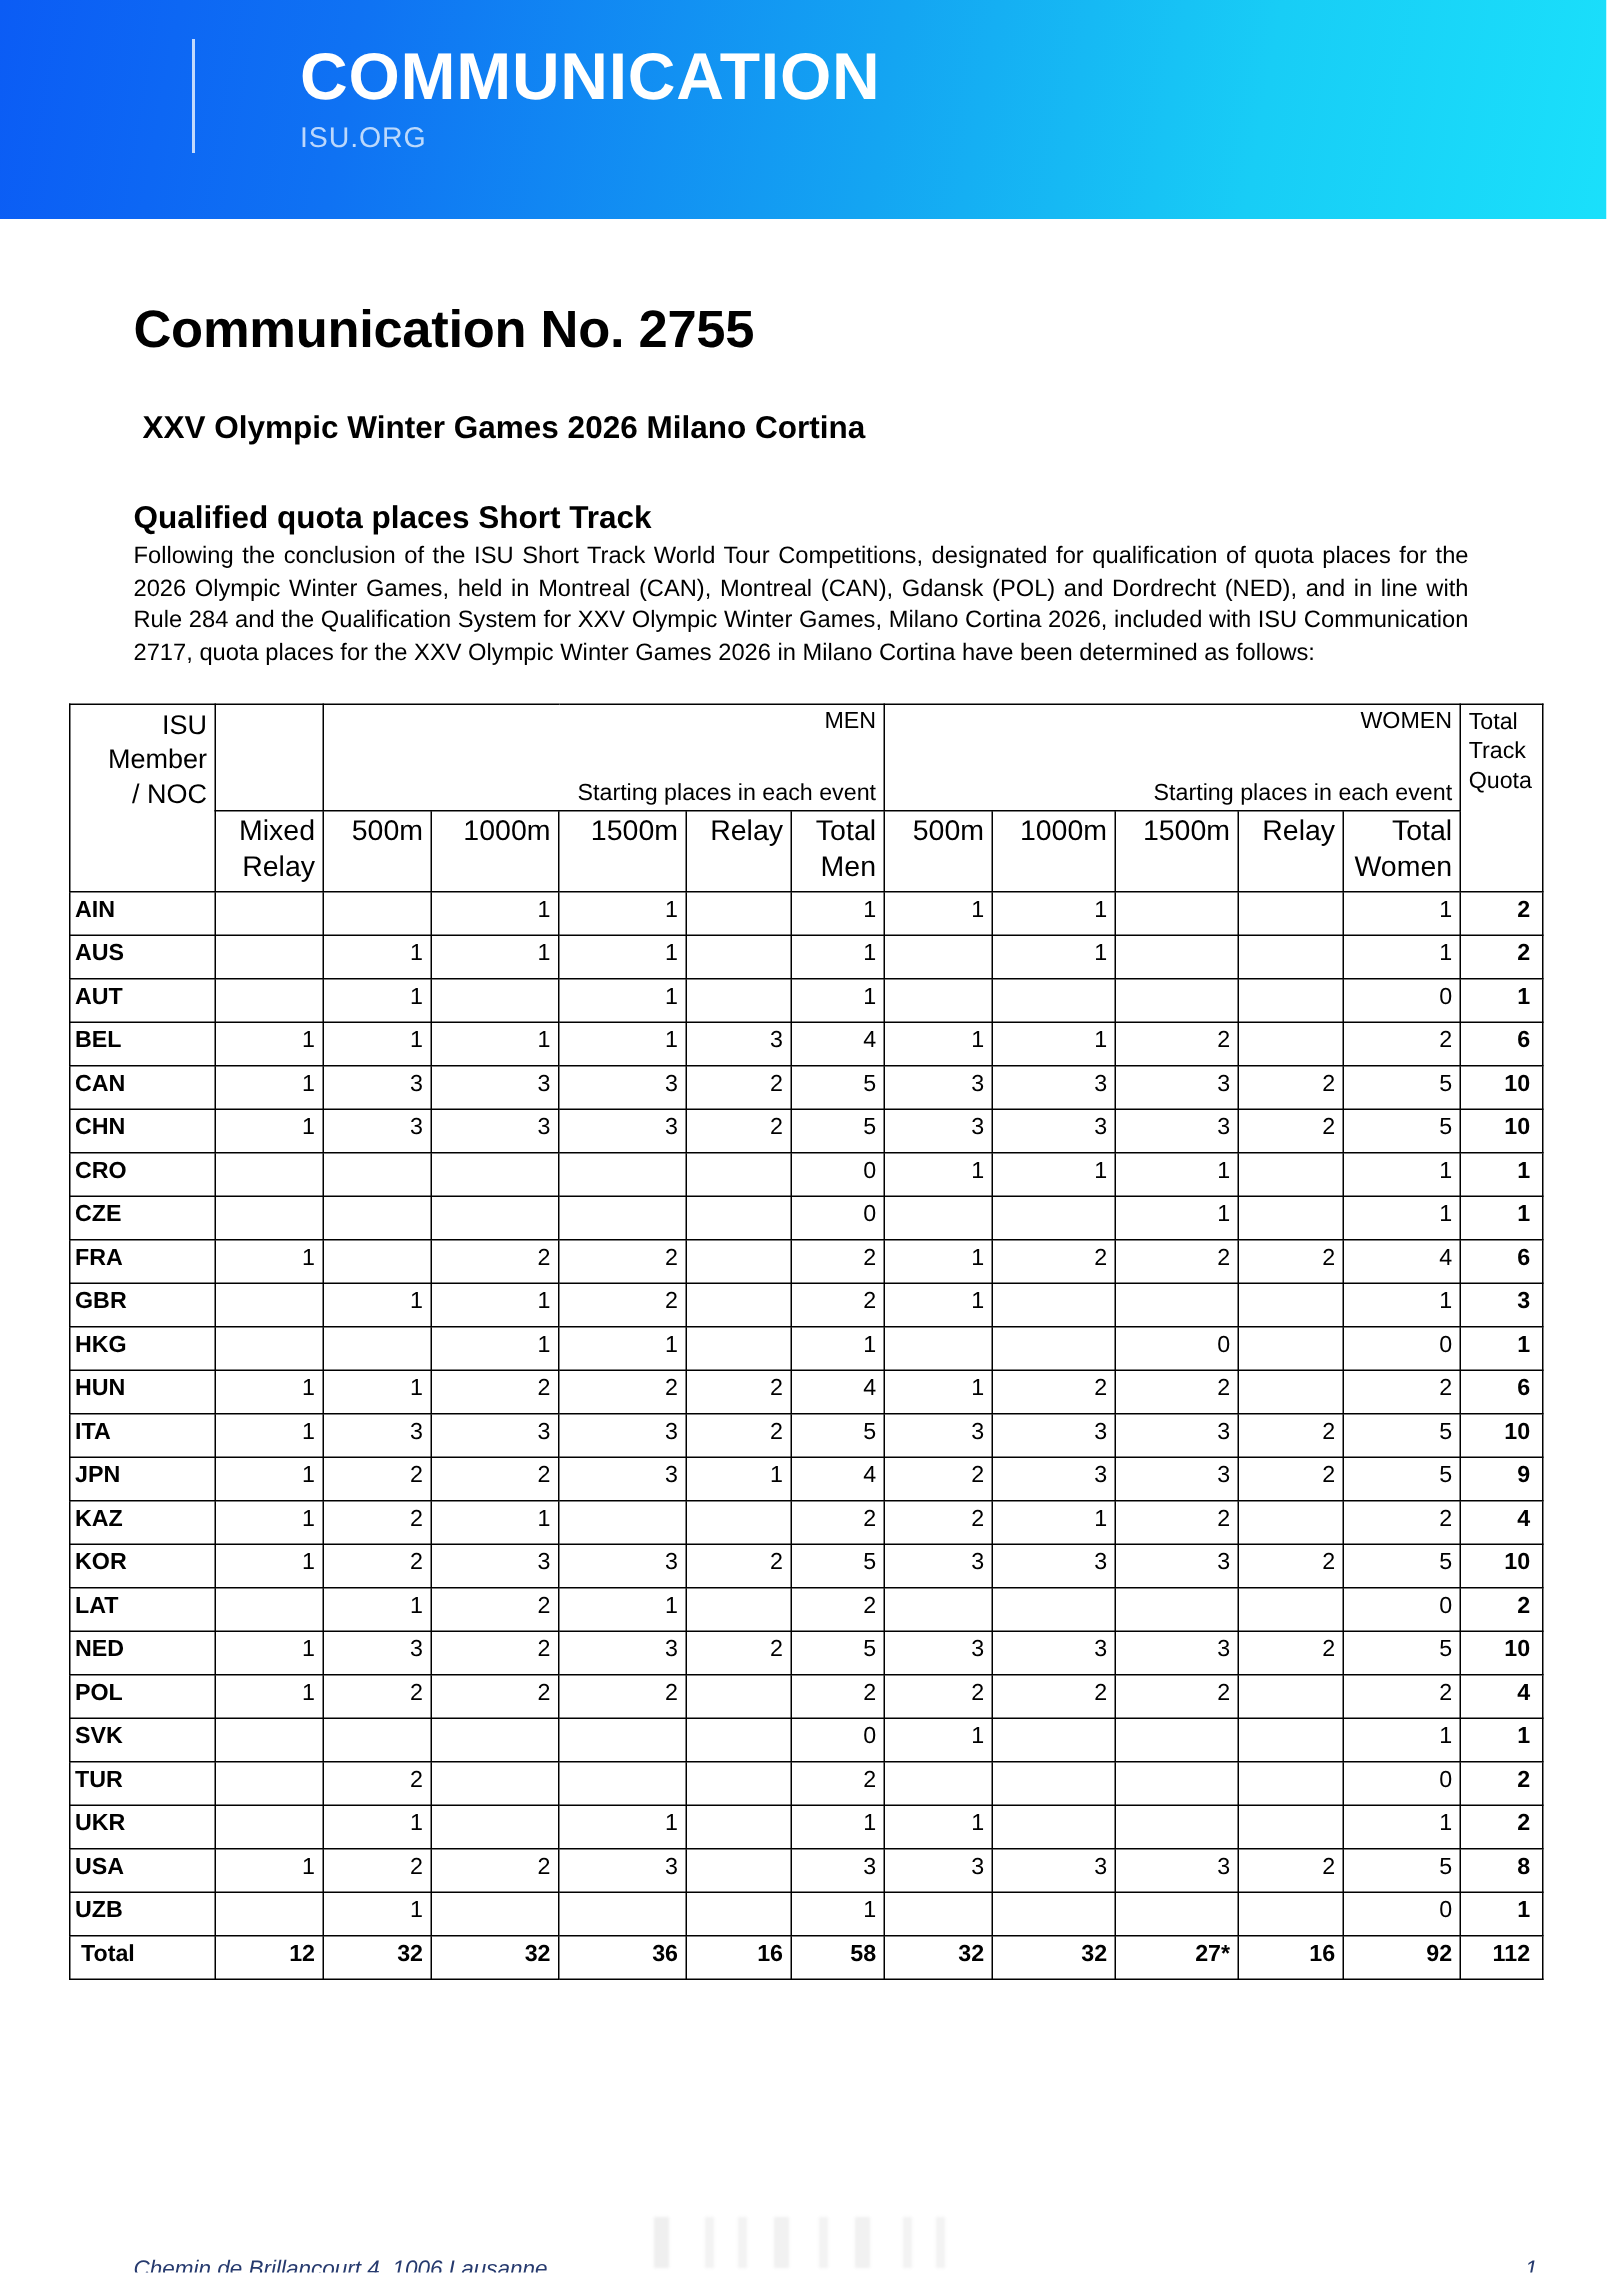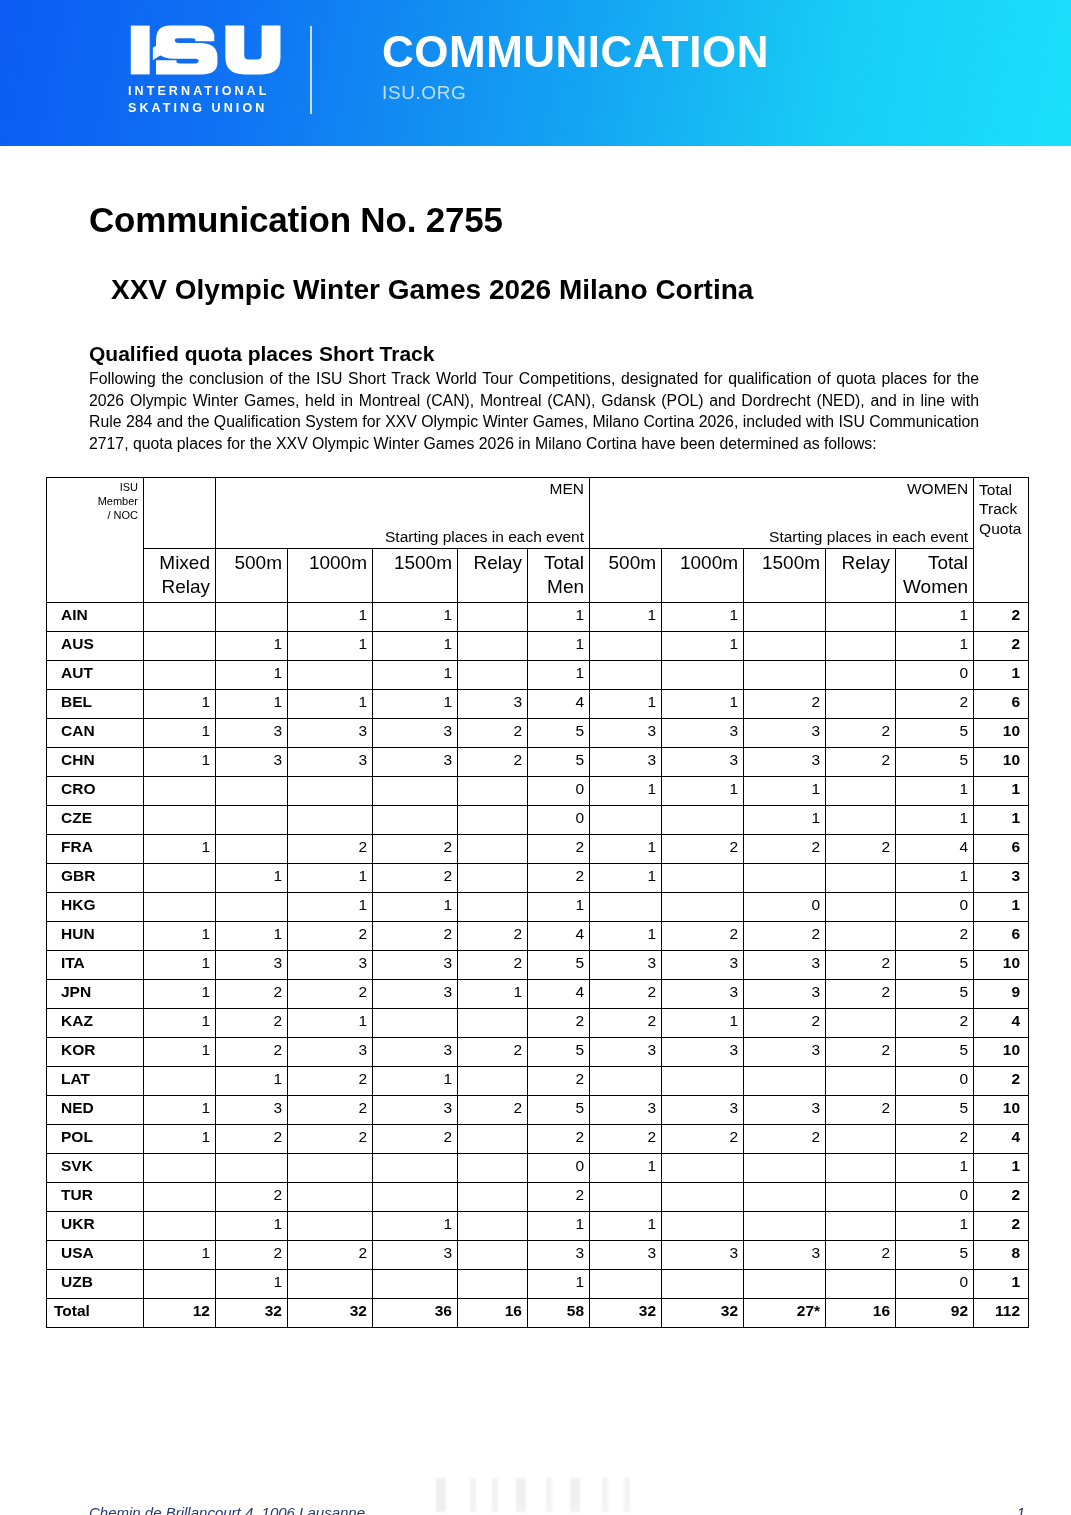--- a/index.html
+++ b/index.html
@@ -84,23 +84,23 @@
   .page {
     padding: 0 46px 0 89px;
   }
   h1.doc-title {
     font-size: 35px;
     font-weight: bold;
     margin: 54px 0 0 0;
     letter-spacing: -0.2px;
   }
   h2.doc-sub {
-    font-size: 28px;
-    font-weight: bold;
-    margin: 34px 0 0 22px;
+    font-size: 21px;
+    font-weight: bold;
+    margin: 34px 0 0 6px;
   }
   h2.doc-sub2 {
     font-size: 21px;
     font-weight: bold;
     margin: 36px 0 0 0;
   }
   .sec-label {
     font-size: 15.5px;
     font-weight: bold;
     margin: 34px 0 0 0;
@@ -132,21 +132,21 @@
     box-sizing: border-box;
   }
   .hdr-top td {
     vertical-align: top;
     font-weight: bold;
     text-align: left;
     height: 94px;
     padding-top: 6px;
   }
   .hdr-top td.noc {
-    font-size: 11px;
+    font-size: 18px;
     line-height: 1.28;
   }
   .hdr-top td.grp {
     font-size: 15.5px;
     position: relative;
   }
   .grp-name { display: block; }
   .grp-sub  { display: block; margin-top: 30px; }
   .hdr-top td.teq {
     font-size: 15.5px;
@@ -158,21 +158,21 @@
     vertical-align: top;
     font-weight: normal;
     height: 55px;
     line-height: 1.3;
     padding-top: 3px;
     font-size: 19px;
   }
   tr.data td.noc-cell {
     text-align: left;
     font-weight: bold;
-    padding-left: 14px;
+    padding-left: 3px;
   }
   tr.data td { height: 29px; padding-top: 3px; }
   tr.data td.tot-cell { font-weight: bold; padding-right: 8px; }
   tr.total td {
     font-weight: bold;
     height: 29px;
     padding-top: 3px;
   }
   tr.total td.noc-cell { text-align: left; padding-left: 7px; }
   tr.total td.tot-cell { padding-right: 8px; }
@@ -224,34 +224,20 @@
         #9a9a9a 172px 178px, transparent 178px 194px,
         #9a9a9a 194px 200px, transparent 200px 240px);
     filter: blur(1px);
   }
 </style>
 </head>
 <body>
 
 <div class="banner">
   <div class="banner-inner">
-    <div class="logo-block">
-      <svg class="logo-mark" viewBox="0 0 200 66" aria-hidden="true">
-        <g fill="#ffffff">
-          <path d="M2 2 h24 v62 h-24 z"></path>
-          <path d="M34 2 h56 q18 0 18 15 v5 h-24 v-2 q0 -2 -4 -2 h-18 q-4 0 -4 3 t4 3 h28 q22 0 22 18 v7 q0 15 -20 15 h-58 v-18 h26 v2 q0 2 4 2 h20 q4 0 4 -3 t-4 -3 h-28 q-22 0 -22 -18 v-6 q0 -18 18 -18 z"></path>
-          <path d="M122 2 h24 v38 q0 5 6 5 h10 q6 0 6 -5 v-38 h24 v40 q0 22 -24 22 h-22 q-24 0 -24 -22 z"></path>
-          <path d="M30 30 l22 -14 l0 16 l-22 14 z" fill="#ffffff" opacity="0.95"></path>
-        </g>
-      </svg>
-      <div class="logo-sub">
-        <span>INTERNATIONAL</span><br>
-        <span>SKATING UNION</span>
-      </div>
-    </div>
     <div class="divider-vert"></div>
     <div class="comm-block">
       <div class="comm-title">COMMUNICATION</div>
       <div class="comm-url">ISU.ORG</div>
     </div>
   </div>
 </div>
 
 <div class="page">
 

